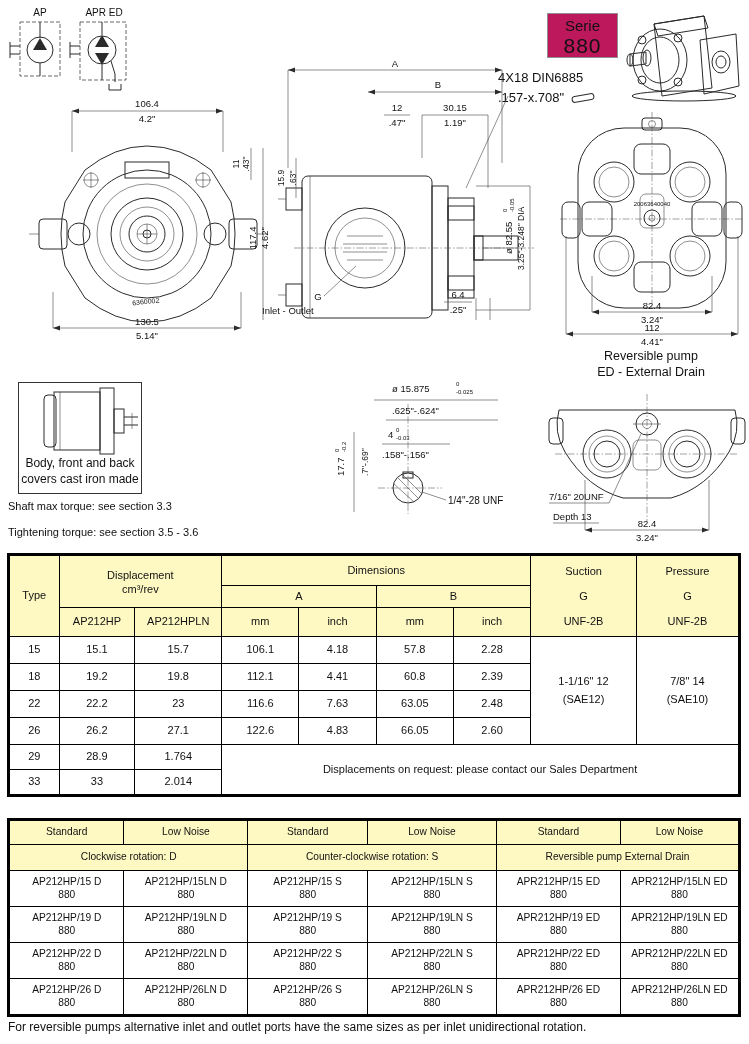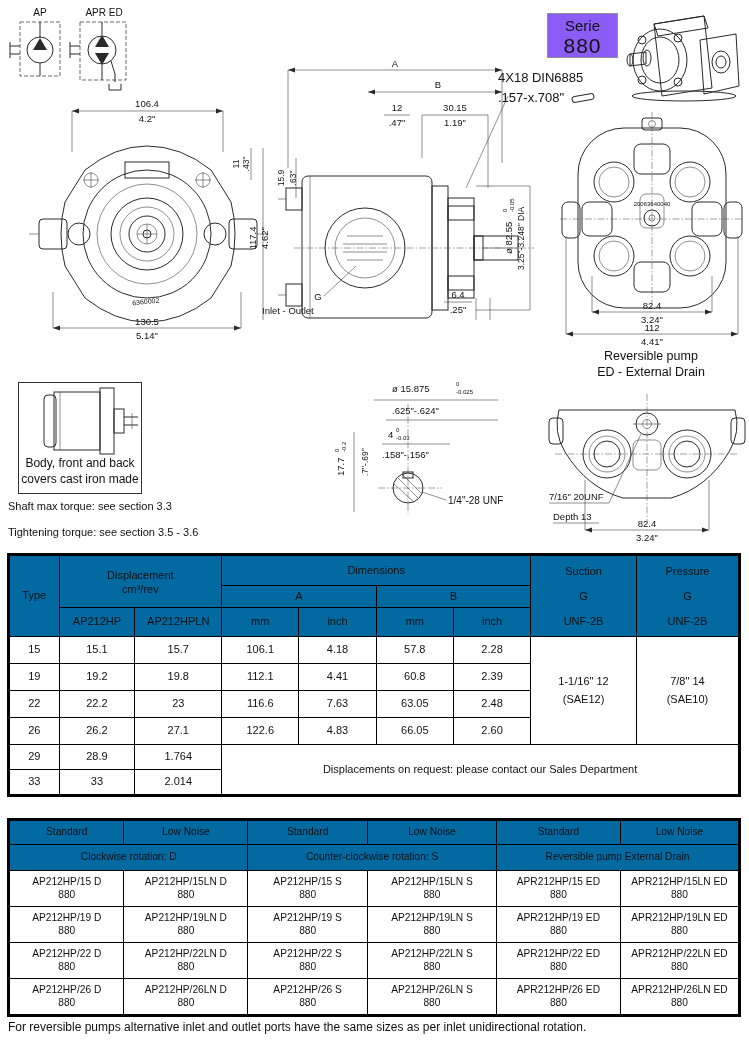--- a/index.html
+++ b/index.html
@@ -10,32 +10,32 @@
   svg line,svg path,svg rect,svg circle,svg ellipse,svg polygon,svg polyline{stroke:#2a2a2a;fill:none;stroke-width:1}
   svg .thin{stroke-width:.6;stroke:#444}
   svg .dash{stroke-dasharray:4 2;stroke-width:.7}
   svg .cl{stroke-dasharray:7 2 1.5 2;stroke-width:.55;stroke:#555}
   svg text{stroke:none;fill:#111;font-family:"Liberation Sans",sans-serif;font-size:9.5px}
   svg .t8{font-size:8.5px}
   svg .t7{font-size:7px}
   svg .t6{font-size:6px}
   svg .t10{font-size:10px}
   svg .fil{fill:#2a2a2a;stroke:none}
-  .badge{background:#8b5cf6;border:1px solid #8f8f8f;text-align:center;padding-top:3px}
+  .badge{background:#be185d;border:1px solid #8f8f8f;text-align:center;padding-top:3px}
   .badge .l1{font-size:15px}
   .badge .l2{font-size:21px;letter-spacing:1px}
   .note{font-size:11px}
   .cap-box{border:1.5px solid #333;text-align:center}
   .cap-box .cap{font-size:12px;line-height:1.35}
   .ed-title{font-size:12.5px;text-align:center;line-height:1.3}
   .keynote{font-size:13px;line-height:1.5}
   .tbl-wrap{position:absolute;border:2px solid #000;background:#fff}
   table{border-collapse:collapse;width:100%;table-layout:fixed}
   td{border:1px solid #000;font-size:11px;text-align:center;vertical-align:middle;padding:1px;line-height:1.25;overflow:hidden}
-  .hd td{background:#0369a1}
+  .hd td{background:#fef9c3}
   .b{font-weight:normal}
   .stack div{line-height:25px}
   .two div{line-height:14px}
   .t2 td{font-size:10.2px}
   .footer{font-size:12px}
 </style>
 </head>
 <body>
 
 <svg class="abs" style="left:8px;top:4px" width="142" height="90" viewBox="0 0 142 90">
@@ -466,21 +466,21 @@
             </div>
           </td>
   <td rowspan="4">
             <div style="line-height:1.6">
               <div>7/8"  14</div>
               <div>(SAE10)</div>
             </div>
           </td>
 </tr>
 <tr style="height:27px">
-  <td class="b">19</td>
+  <td class="b">18</td>
   <td>19.2</td>
   <td>19.8</td>
   <td>112.1</td>
   <td>4.41</td>
   <td>60.8</td>
   <td>2.39</td>
 </tr>
 <tr style="height:27px">
   <td class="b">22</td>
   <td>22.2</td>

